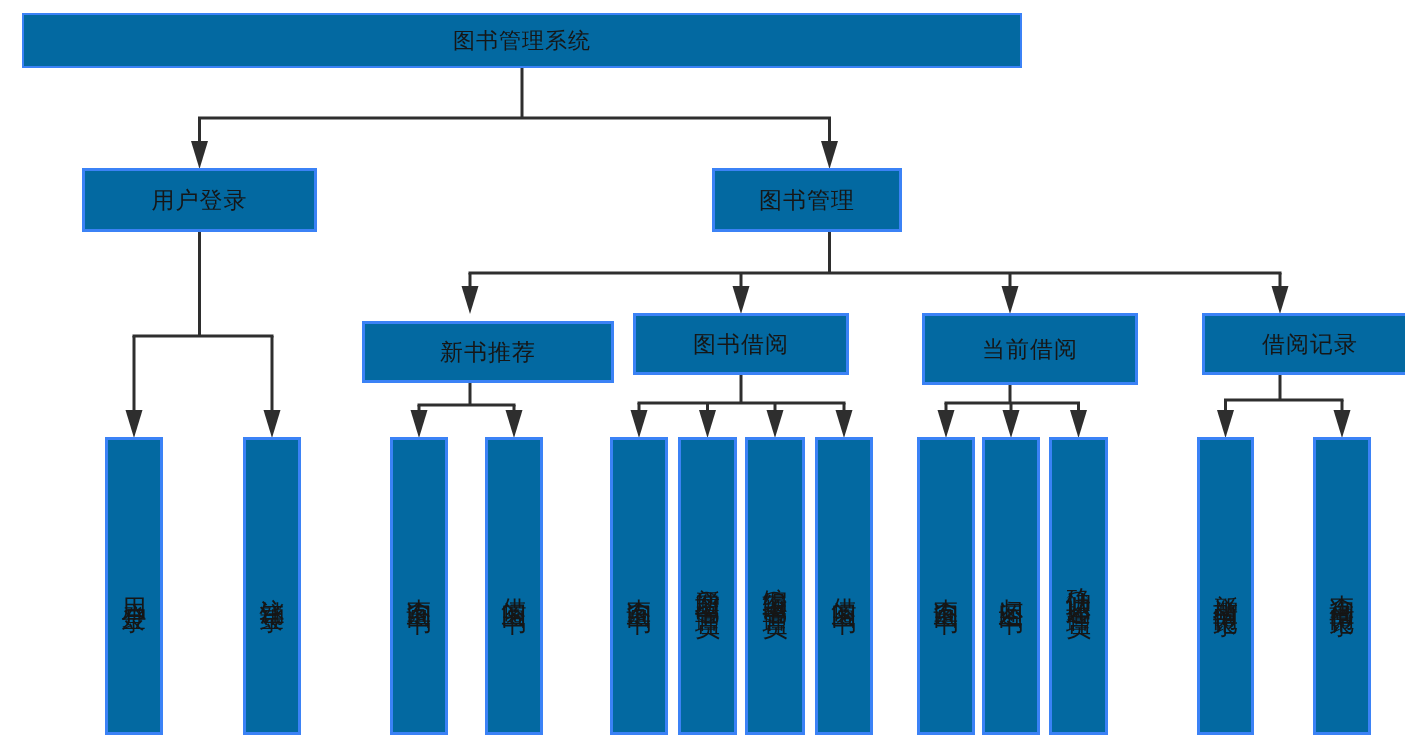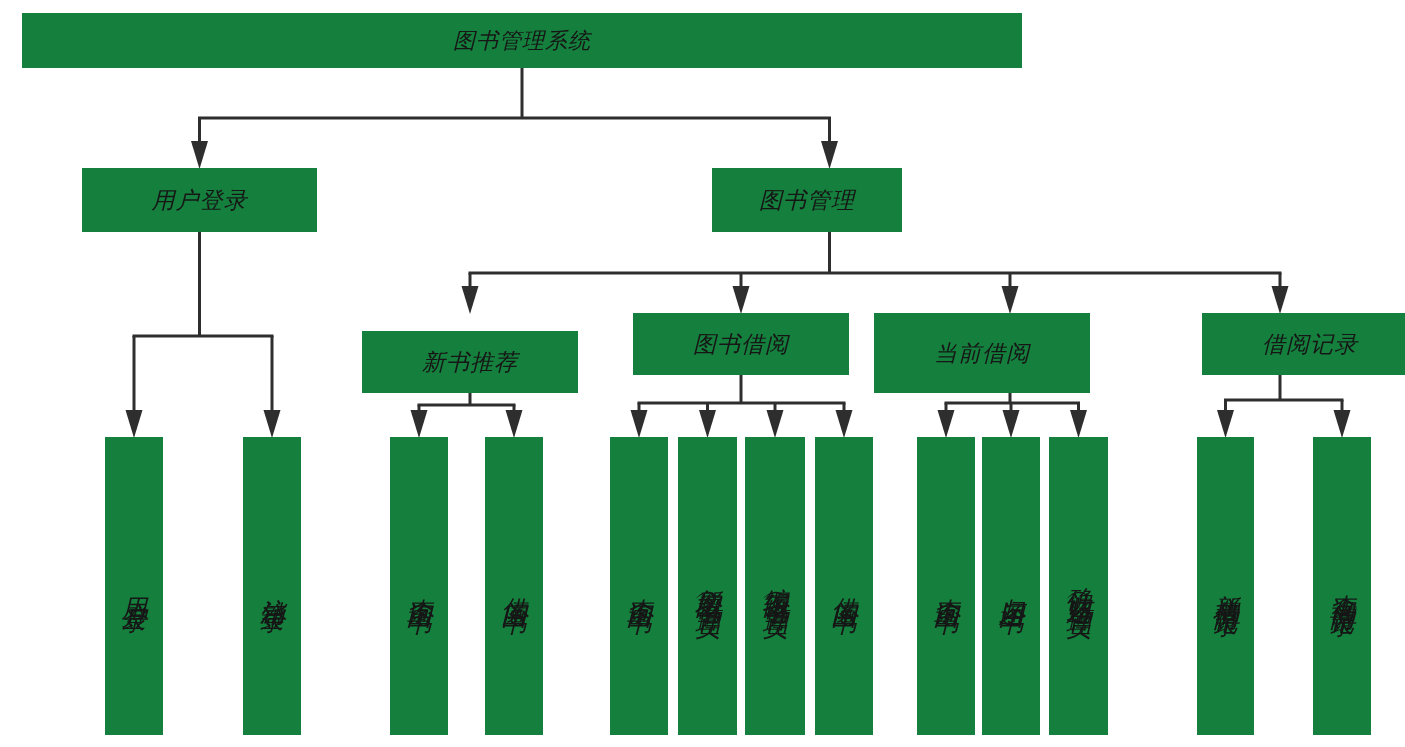--- a/index.html
+++ b/index.html
@@ -17,29 +17,28 @@
   }
   #wires {
     position: absolute;
     left: 0;
     top: 0;
     z-index: 1;
   }
   .node {
     position: absolute;
     box-sizing: border-box;
-    background: #15803d;
-    border: 3px solid #15803d;
+    background: #0369a1;
+    border: 3px solid #3b82f6;
     color: #161616;
     display: flex;
     align-items: center;
     justify-content: center;
     z-index: 2;
     text-align: center;
-    font-style: italic;
   }
   .node.root {
     border-width: 2px;
     font-size: 22px;
     letter-spacing: 1px;
   }
   .node.horizontal {
     font-size: 23px;
     letter-spacing: 1px;
   }
@@ -116,23 +115,23 @@
       <line x1="1224" y1="400" x2="1343.5" y2="400" stroke="#2e2e2e" stroke-width="3"></line>
       <line x1="1225.5" y1="400" x2="1225.5" y2="419" stroke="#2e2e2e" stroke-width="3"></line>
       <polygon points="1217,410 1234,410 1225.5,438" fill="#2e2e2e"></polygon>
       <line x1="1342" y1="400" x2="1342" y2="419" stroke="#2e2e2e" stroke-width="3"></line>
       <polygon points="1333.5,410 1350.5,410 1342,438" fill="#2e2e2e"></polygon>
     </svg>
   <div id="nodes">
       <div class="node root" style="left: 22px; top: 13px; width: 1000px; height: 55px;">图书管理系统</div>
       <div class="node horizontal" style="left: 82px; top: 168px; width: 235px; height: 64px;">用户登录</div>
       <div class="node horizontal" style="left: 712px; top: 168px; width: 190px; height: 64px;">图书管理</div>
-      <div class="node horizontal" style="left: 362px; top: 331px; width: 216px; height: 62px;">新书推荐</div>
+      <div class="node horizontal" style="left: 362px; top: 321px; width: 252px; height: 62px;">新书推荐</div>
       <div class="node horizontal" style="left: 633px; top: 313px; width: 216px; height: 62px;">图书借阅</div>
-      <div class="node horizontal" style="left: 874px; top: 313px; width: 216px; height: 80px;">当前借阅</div>
+      <div class="node horizontal" style="left: 922px; top: 313px; width: 216px; height: 72px;">当前借阅</div>
       <div class="node horizontal" style="left: 1172px; top: 313px; width: 216px; height: 62px; margin-left: 30px;">借阅记录</div>
       <div class="node vertical" style="left: 105px; top: 437px; width: 58px; height: 298px;">用户登录</div>
       <div class="node vertical" style="left: 243px; top: 437px; width: 58px; height: 298px;">注销登录</div>
       <div class="node vertical" style="left: 390px; top: 437px; width: 58px; height: 298px;">查询图书</div>
       <div class="node vertical" style="left: 485px; top: 437px; width: 58px; height: 298px;">借阅图书</div>
       <div class="node vertical" style="left: 610px; top: 437px; width: 58px; height: 298px;">查询图书</div>
       <div class="node vertical" style="left: 678px; top: 437px; width: 59px; height: 298px;">新增图书（管理员）</div>
       <div class="node vertical" style="left: 745px; top: 437px; width: 60px; height: 298px;">编辑图书（管理员）</div>
       <div class="node vertical" style="left: 815px; top: 437px; width: 58px; height: 298px;">借阅图书</div>
       <div class="node vertical" style="left: 917px; top: 437px; width: 58px; height: 298px;">查询图书</div>

